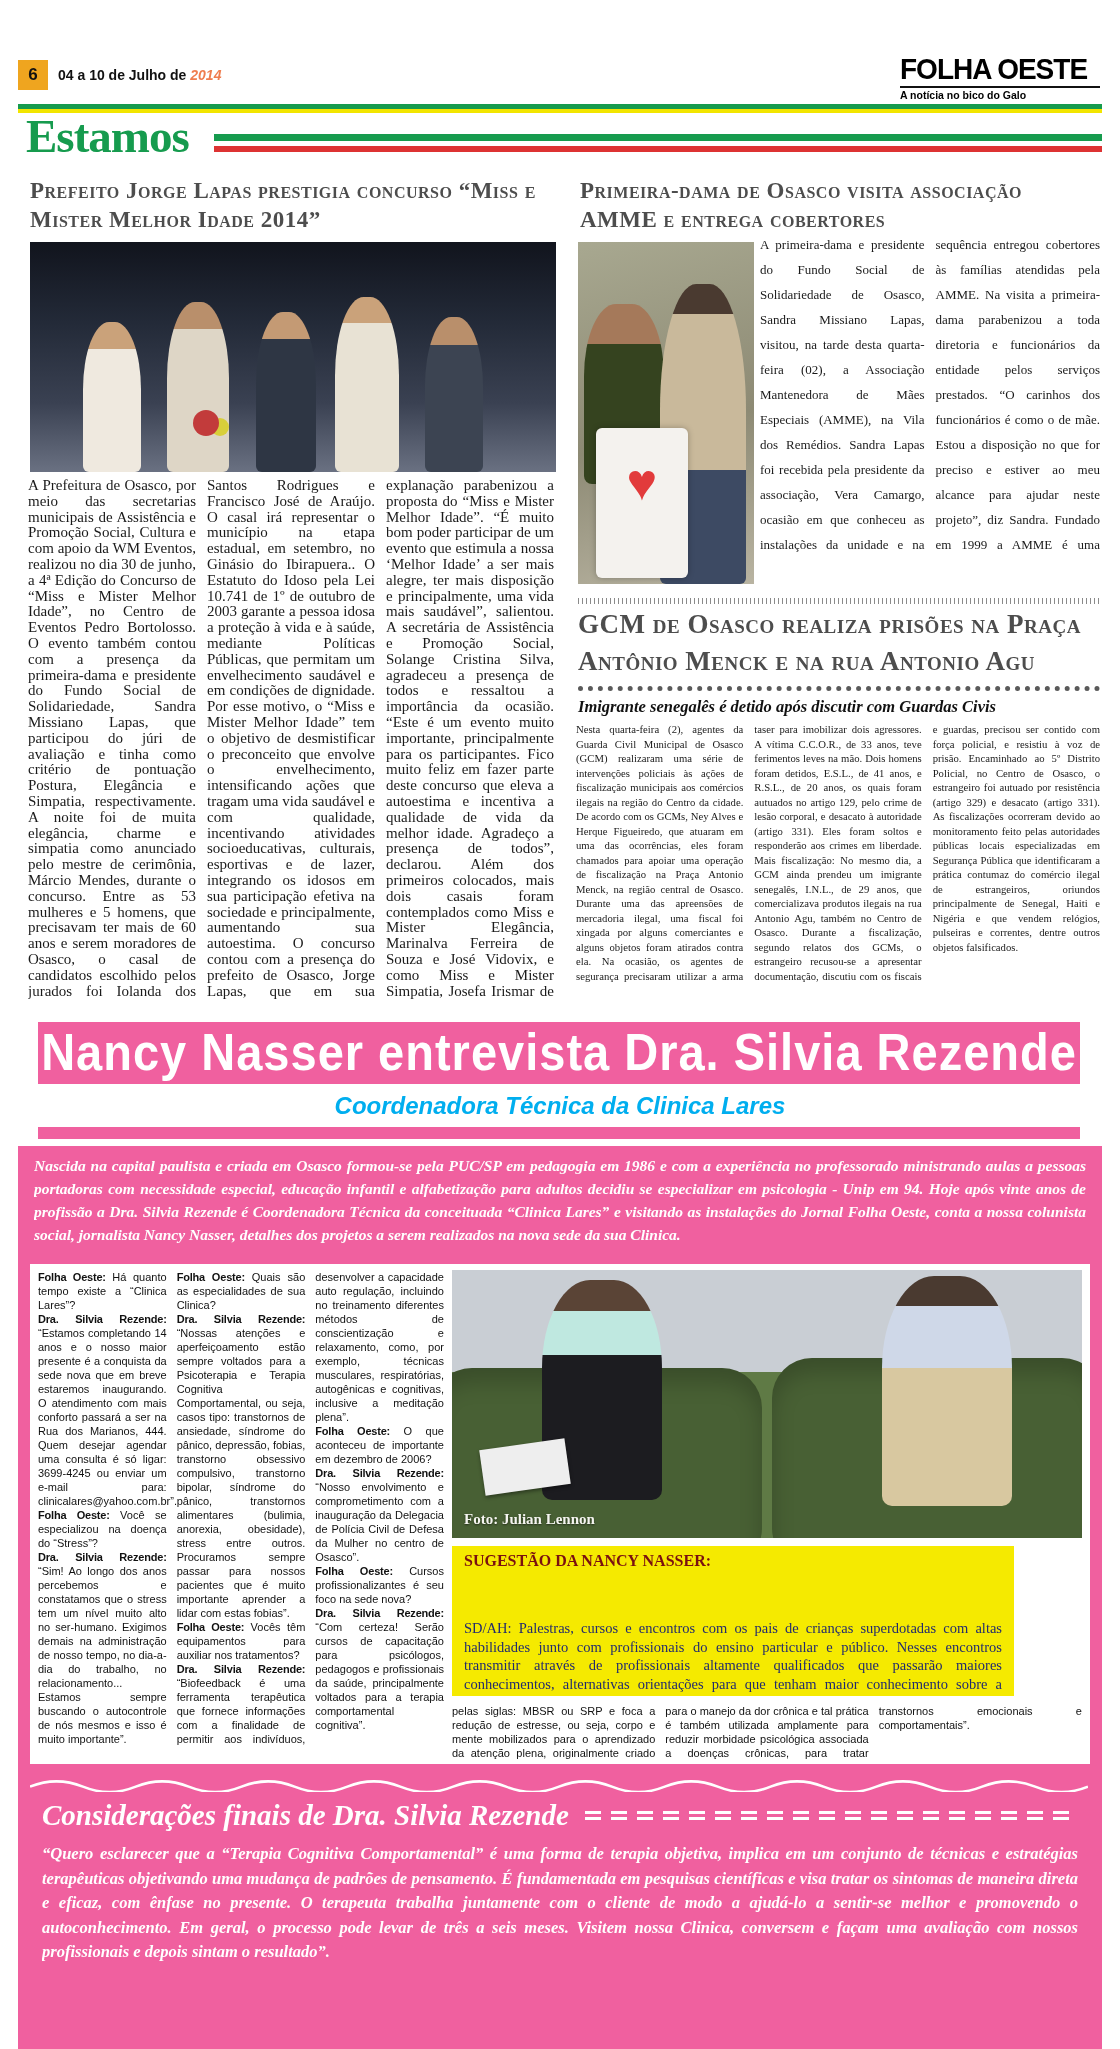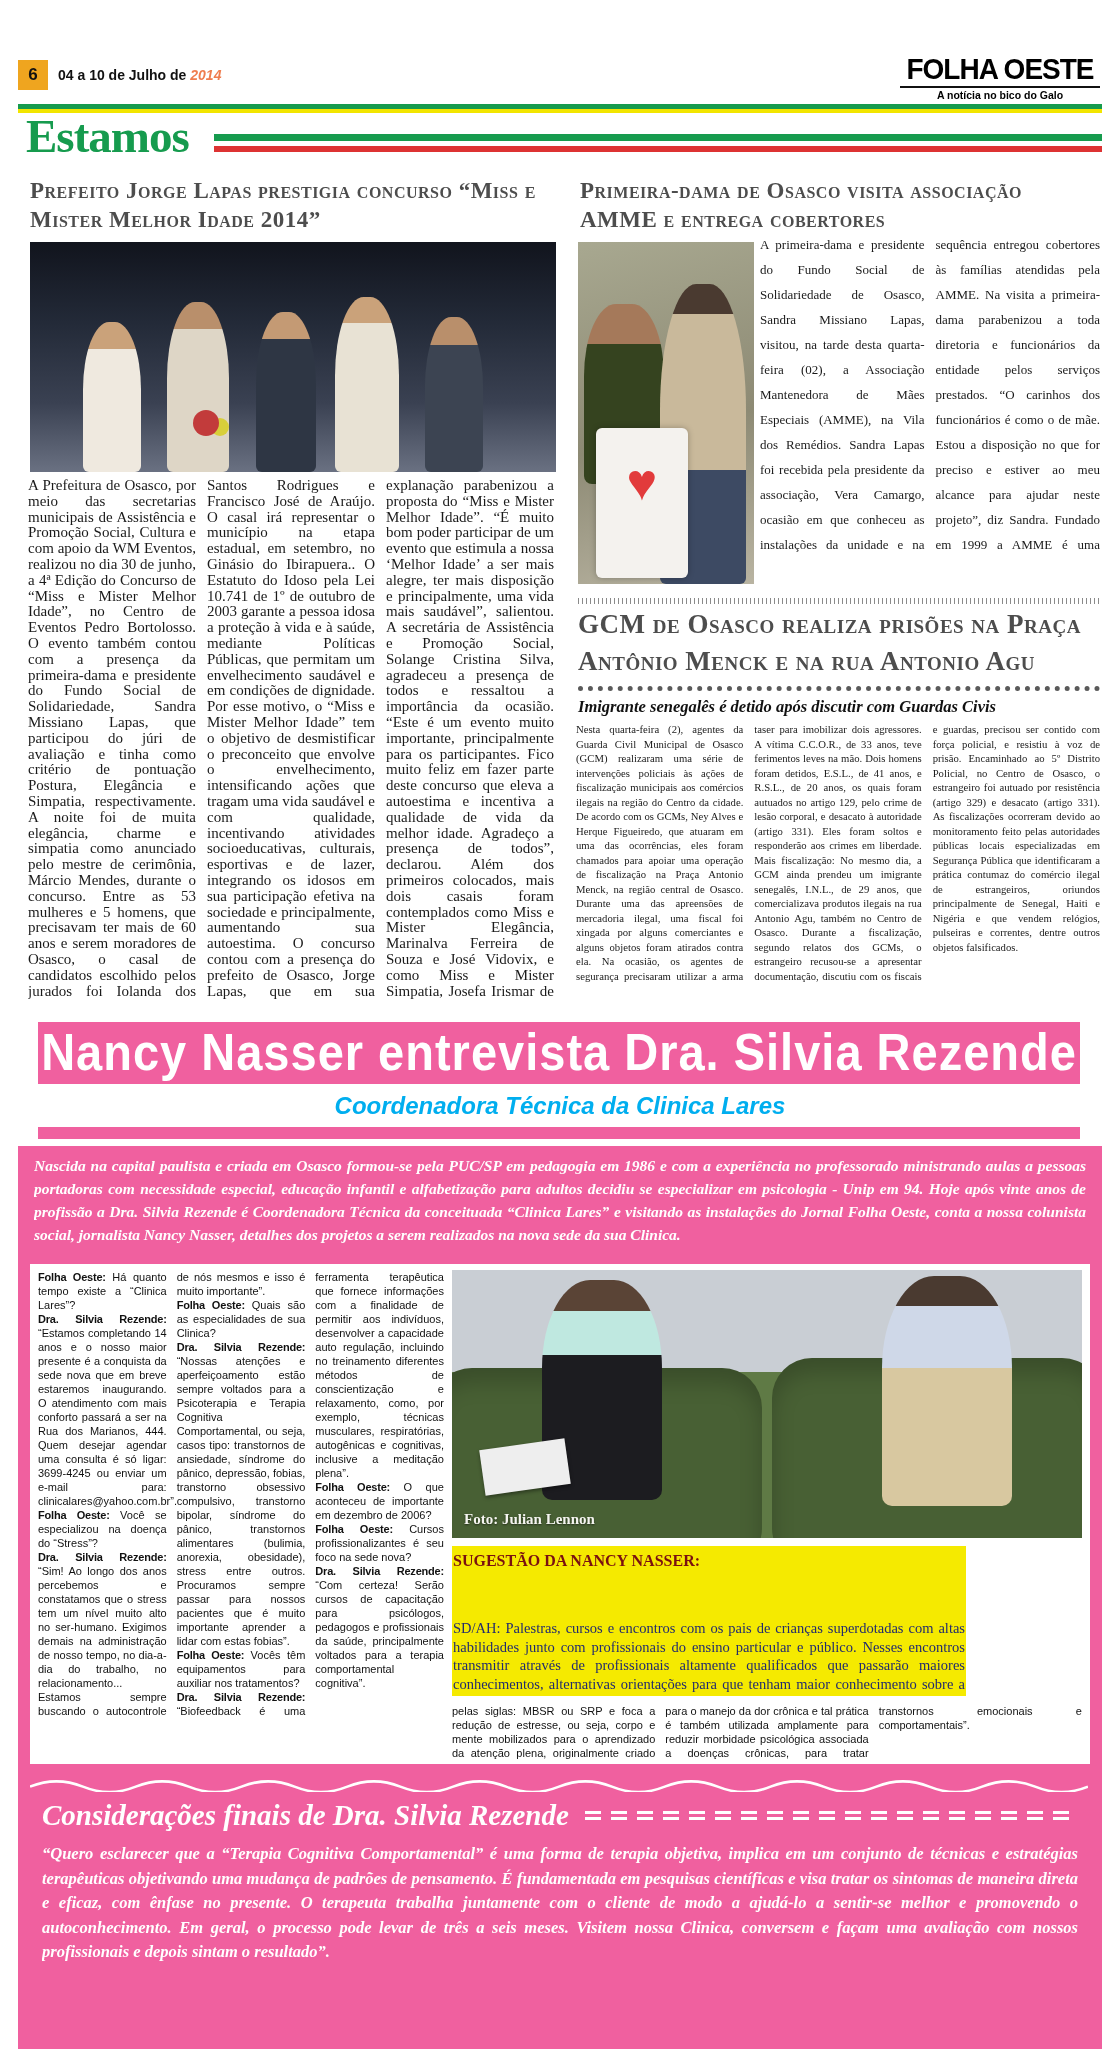--- a/index.html
+++ b/index.html
@@ -6,21 +6,21 @@
   html,body { background:#e9e9e9; }
   #page { position:relative; width:1120px; height:2049px; background:#fff;
           margin:0 auto; overflow:hidden; font-family:"Liberation Serif", serif; }
   .abs { position:absolute; }
 
   
   .pagenum { left:18px; top:60px; width:30px; height:30px; background:#efa51f;
              color:#111; font:bold 17px/30px "Liberation Sans",sans-serif; text-align:center; }
   .issue-date { left:58px; top:67px; font:bold 14px "Liberation Sans",sans-serif; color:#111; }
   .issue-date .yr { color:#ef7d4f;font-style:italic; }
-  .masthead { right:20px; top:56px; width:200px; text-align:center; }
+  .masthead { right:20px; top:56px; width:200px; text-align:left; }
   .mast-title { font:bold 28px/28px "Liberation Sans",sans-serif; letter-spacing:-1px; color:#000; transform:scaleY(1.05); }
   .mast-tag { border-top:2px solid #111; margin-top:2px; padding-top:1px;
               font:bold 10.5px "Liberation Sans",sans-serif; color:#000; }
   .rule-gy { left:18px; top:104px; width:1084px; height:9px;
              background:linear-gradient(180deg,#169b4e 0 5px,#f2e500 5px 100%); }
 
   
   .sec-title { left:26px; top:110px; font:bold 47px/52px "Liberation Serif",serif;
                color:#169b4e; letter-spacing:-1px; }
   .sec-rule-g { left:214px; top:134px; width:888px; height:7px; background:#169b4e; }
@@ -74,22 +74,22 @@
   .intro { position:absolute; left:16px; top:8px; width:1052px; height:108px; overflow:hidden;
       color:#fff; font:600 italic 15.5px/23px "Liberation Serif",serif; text-align:justify; }
 
   .card { position:absolute; left:12px; top:118px; width:1060px; height:500px; background:#fff; }
   .qa-cols { position:absolute; left:8px; top:6px; width:406px; height:488px; overflow:hidden;
       column-count:3; column-gap:10px; font:11px/14px "Liberation Sans",sans-serif;
       text-align:justify; color:#111; }
   .qa { margin:0; }
   .qa b { font-family:"Liberation Sans",sans-serif; letter-spacing:-.2px; }
   .iv-photo { position:absolute; left:422px; top:6px; width:630px; height:268px; overflow:hidden; }
-  .sugg { position:absolute; left:422px; top:282px; width:514px; height:150px;
-      background:#f5ea00; padding:5px 1px; overflow:hidden; }
+  .sugg { position:absolute; left:422px; top:282px; width:562px; height:150px;
+      background:#f5ea00; padding:5px 12px; overflow:hidden; }
   .sugg-h { color:#7a1010; font:bold 16px/20px "Liberation Serif",serif; }
   .sugg-b { color:#222b6e; font:14.5px/18.5px "Liberation Serif",serif; text-align:justify;margin-top:48px; }
   .below { position:absolute; left:422px; top:440px; width:630px; height:56px; overflow:hidden;
       column-count:3; column-gap:10px; font:11px/14px "Liberation Sans",sans-serif;
       text-align:justify; color:#111; }
 
   
   .wavy { position:absolute; left:12px; top:630px; width:1058px; height:16px; }
   .final-head-row { position:absolute; left:24px; top:652px; width:1036px; display:flex; align-items:center; gap:16px; }
   .final-head { color:#fff; font:bold italic 29px/34px "Liberation Serif",serif; white-space:nowrap; }
@@ -160,20 +160,21 @@
       <div class="qa-cols">
           <p class="qa"><b>Folha Oeste: </b>Há quanto tempo existe a “Clinica Lares”?</p>
           <p class="qa"><b>Dra. Silvia Rezende: </b>“Estamos completando 14 anos e o nosso maior presente é a conquista da sede nova que em breve estaremos inaugurando. O atendimento com mais conforto passará a ser na Rua dos Marianos, 444. Quem desejar agendar uma consulta é só ligar: 3699-4245 ou enviar um e-mail para: clinicalares@yahoo.com.br”.</p>
           <p class="qa"><b>Folha Oeste: </b>Você se especializou na doença do “Stress”?</p>
           <p class="qa"><b>Dra. Silvia Rezende: </b>“Sim! Ao longo dos anos percebemos e constatamos que o stress tem um nível muito alto no ser-humano. Exigimos demais na administração de nosso tempo, no dia-a-dia do trabalho, no relacionamento... Estamos sempre buscando o autocontrole de nós mesmos e isso é muito importante”.</p>
           <p class="qa"><b>Folha Oeste: </b>Quais são as especialidades de sua Clinica?</p>
           <p class="qa"><b>Dra. Silvia Rezende: </b>“Nossas atenções e aperfeiçoamento estão sempre voltados para a Psicoterapia e Terapia Cognitiva Comportamental, ou seja, casos tipo: transtornos de ansiedade, síndrome do pânico, depressão, fobias, transtorno obsessivo compulsivo, transtorno bipolar, síndrome do pânico, transtornos alimentares (bulimia, anorexia, obesidade), stress entre outros. Procuramos sempre passar para nossos pacientes que é muito importante aprender a lidar com estas fobias”.</p>
           <p class="qa"><b>Folha Oeste: </b>Vocês têm equipamentos para auxiliar nos tratamentos?</p>
           <p class="qa"><b>Dra. Silvia Rezende: </b>“Biofeedback é uma ferramenta terapêutica que fornece informações com a finalidade de permitir aos indivíduos, desenvolver a capacidade auto regulação, incluindo no treinamento diferentes métodos de conscientização e relaxamento, como, por exemplo, técnicas musculares, respiratórias, autogênicas e cognitivas, inclusive a meditação plena”.</p>
           <p class="qa"><b>Folha Oeste: </b>O que aconteceu de importante em dezembro de 2006?</p>
+          <p class="qa"><b>Dra. Silvia Rezende: </b>“Nosso envolvimento e comprometimento com a inauguração da Delegacia de Polícia Civil de Defesa da Mulher no centro de Osasco”.</p>
           <p class="qa"><b>Folha Oeste: </b>Cursos profissionalizantes é seu foco na sede nova?</p>
           <p class="qa"><b>Dra. Silvia Rezende: </b>“Com certeza! Serão cursos de capacitação para psicólogos, pedagogos e profissionais da saúde, principalmente voltados para a terapia comportamental cognitiva”.</p>
         </div>
 
       <div class="iv-photo photo">
         <div class="photo-iv">
           <span class="blob" style="left:-20px;bottom:-30px;width:330px;height:200px;border-radius:40px;background:#486034;box-shadow:inset 0 14px 22px #00000033;"></span>
           <span class="blob" style="right:-20px;bottom:-30px;width:330px;height:210px;border-radius:40px;background:#486034;box-shadow:inset 0 14px 22px #00000033;"></span>
           <span class="blob" style="left:90px;top:10px;width:120px;height:220px;border-radius:40% 40% 10px 10px;background:linear-gradient(180deg,#5a4436 0 14%,#bfe8e0 14% 34%,#1c1c20 34% 100%);"></span>
           <span class="blob" style="right:70px;top:6px;width:130px;height:230px;border-radius:40% 40% 10px 10px;background:linear-gradient(180deg,#4a3a30 0 13%,#cfd8e8 13% 40%,#d8c8a0 40% 100%);"></span>

